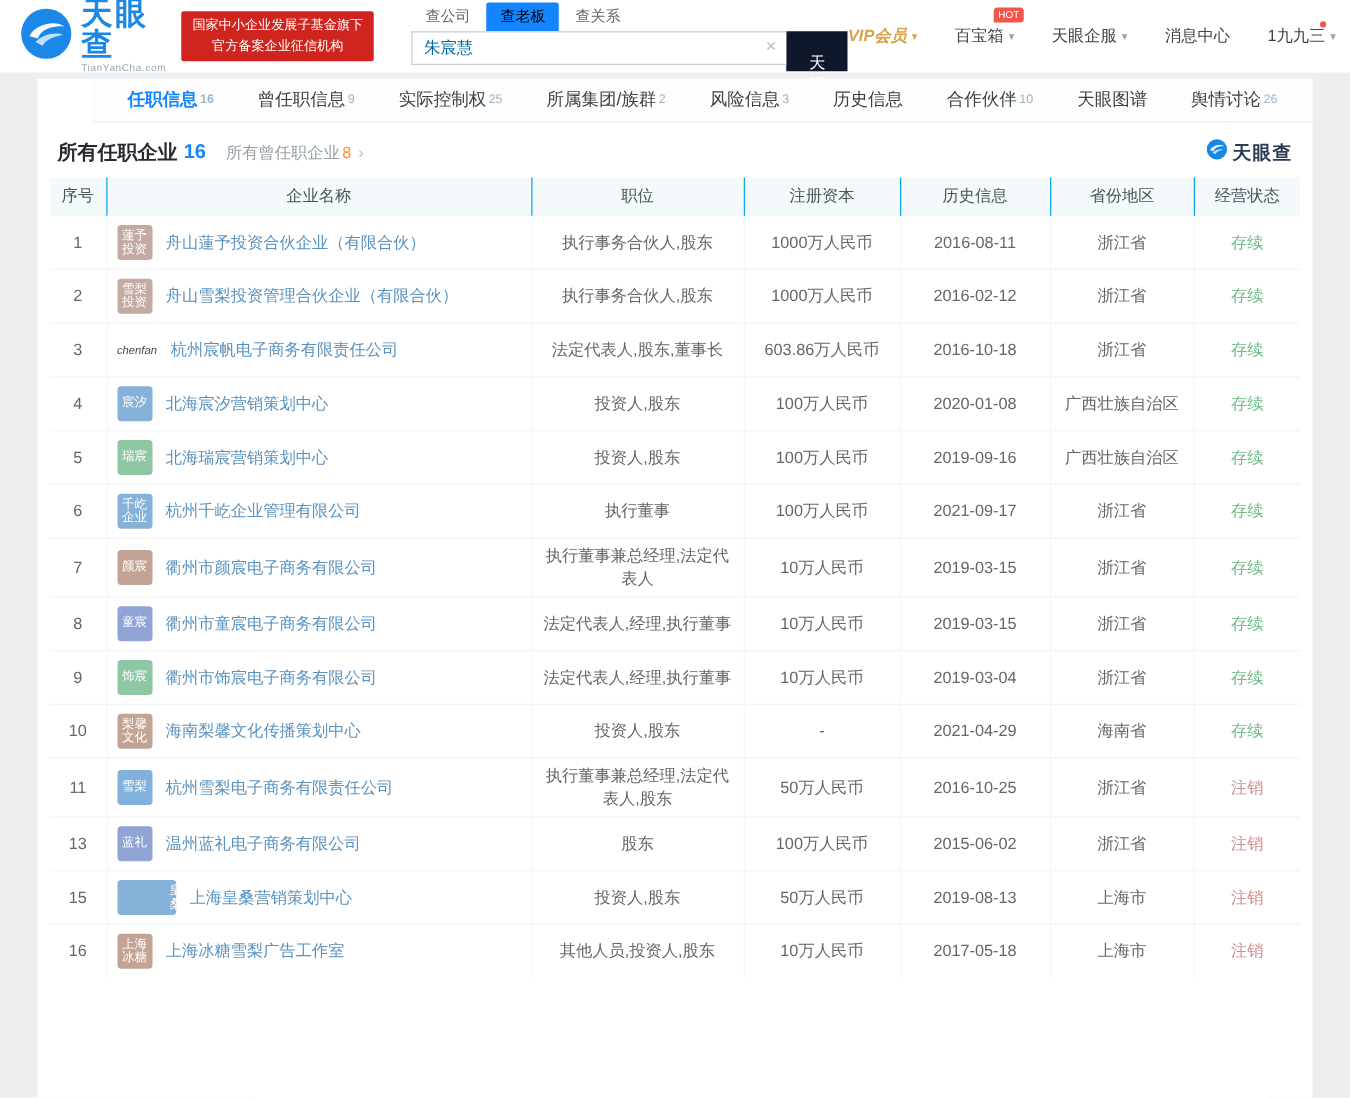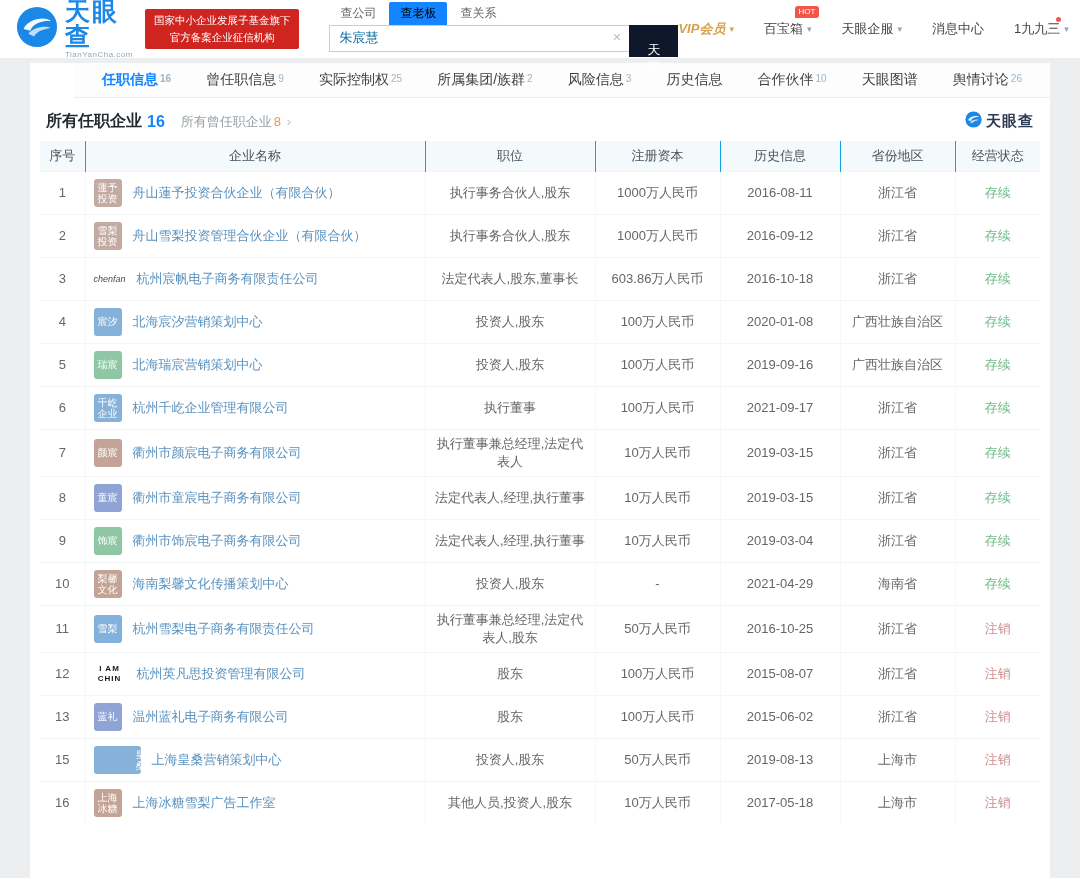--- a/index.html
+++ b/index.html
@@ -214,21 +214,21 @@
       <div class="name-flex">
         <span class="icon-sq" style="background: rgb(195, 170, 163);">
                 <span>雪梨</span>
                 <span>投资</span>
               </span>
         <span class="co-link">舟山雪梨投资管理合伙企业（有限合伙）</span>
       </div>
     </td>
     <td>执行事务合伙人,股东</td>
     <td>1000万人民币</td>
-    <td>2016-09-12</td>
+    <td>2016-02-12</td>
     <td>浙江省</td>
     <td class="status-active">存续</td>
   </tr>
 
   <tr>
     <td>3</td>
     <td>
       <div class="name-flex">
         <span class="icon-script">chenfan</span>
         <span class="co-link">杭州宸帆电子商务有限责任公司</span>
@@ -372,37 +372,20 @@
         <span class="co-link">杭州雪梨电子商务有限责任公司</span>
       </div>
     </td>
     <td>执行董事兼总经理,法定代表人,股东</td>
     <td>50万人民币</td>
     <td>2016-10-25</td>
     <td>浙江省</td>
     <td class="status-cancelled">注销</td>
   </tr>
 
-  <tr>
-    <td>12</td>
-    <td>
-      <div class="name-flex">
-        <span class="icon-iamchin">
-                <div>I AM</div>
-                <div>CHIN</div>
-              </span>
-        <span class="co-link">杭州英凡思投资管理有限公司</span>
-      </div>
-    </td>
-    <td>股东</td>
-    <td>100万人民币</td>
-    <td>2015-08-07</td>
-    <td>浙江省</td>
-    <td class="status-cancelled">注销</td>
-  </tr>
 
   <tr>
     <td>13</td>
     <td>
       <div class="name-flex">
         <span class="icon-sq" style="background: rgb(143, 164, 213);">
                 <span>蓝礼</span>
               </span>
         <span class="co-link">温州蓝礼电子商务有限公司</span>
       </div>

